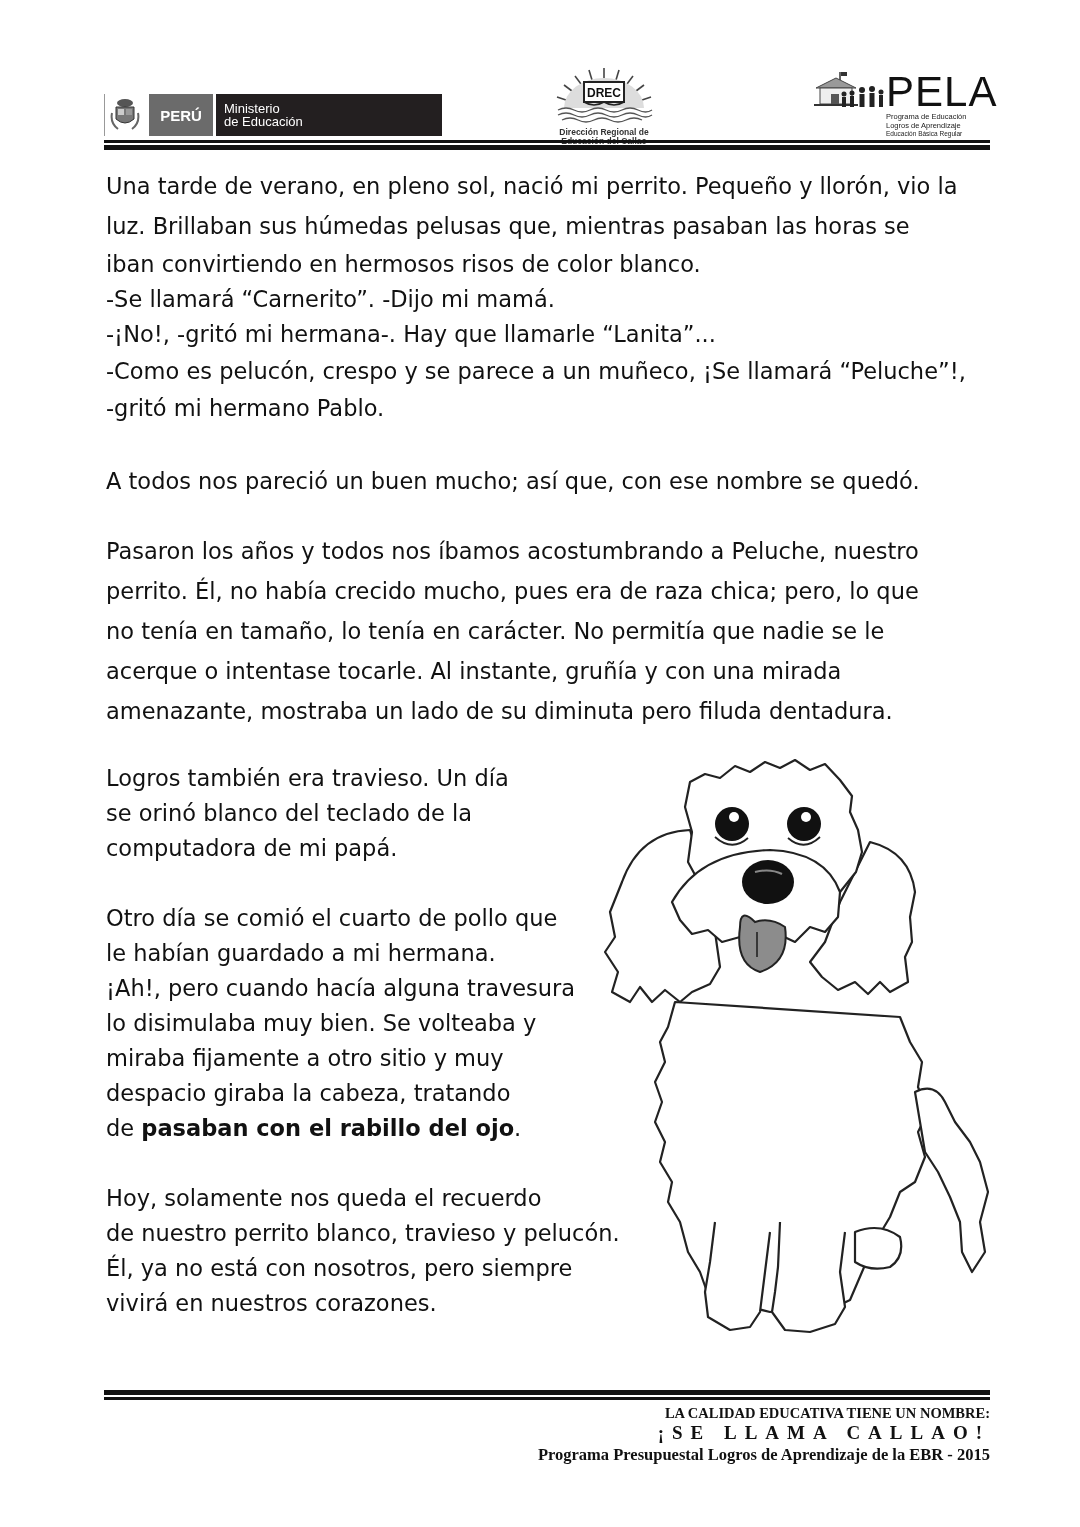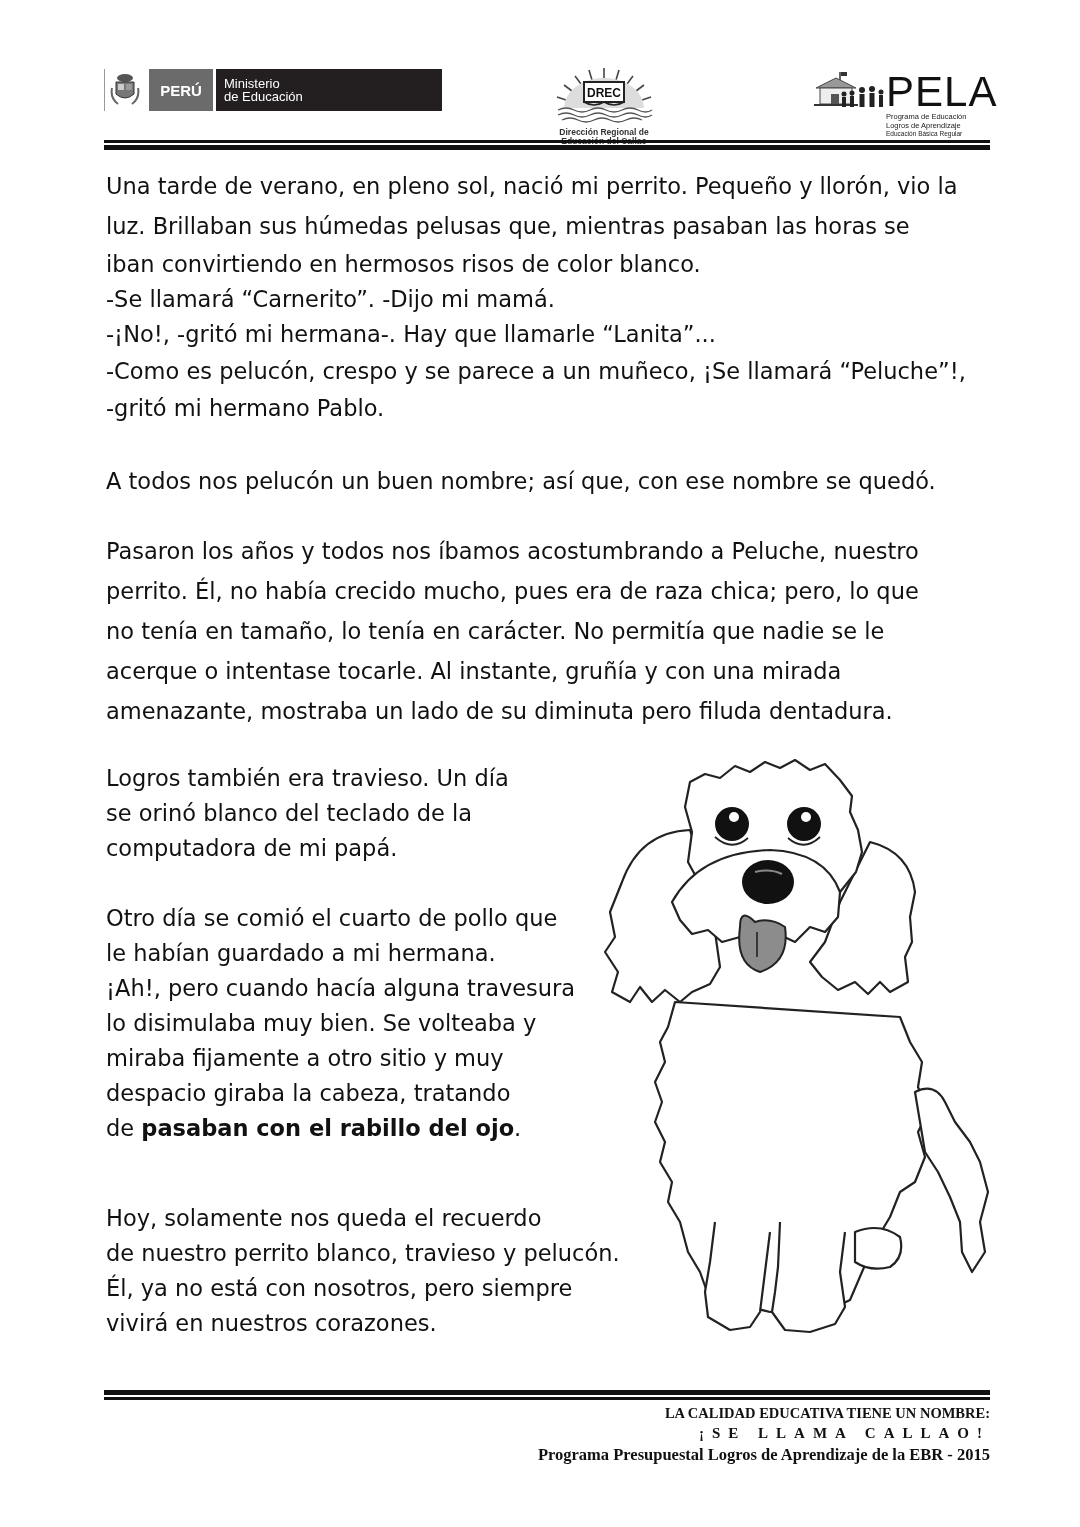--- a/index.html
+++ b/index.html
@@ -1,18 +1,18 @@
 <!DOCTYPE html>
 <html><head>
 <meta charset="utf-8">
 <style>
   html, body { margin: 0; padding: 0; background: #ffffff; }
   body { width: 1080px; height: 1527px; position: relative; overflow: hidden; font-family: "DejaVu Sans", sans-serif; color: #111; }
   .header { position: absolute; left: 104px; top: 66px; width: 886px; height: 84px; }
-  .minedu { position: absolute; left: 0; top: 3px; height: 42px; display: flex; align-items: stretch; }
+  .minedu { position: absolute; left: 0; top: 28px; height: 42px; display: flex; align-items: stretch; }
   .shield { width: 40px; height: 42px; border-left: 1px solid #999; display: flex; align-items: center; justify-content: center; }
   .peru-box { width: 64px; background: #6b6b6b; color: #fff; font-family: "Liberation Sans", sans-serif; font-weight: bold; font-size: 15px; display: flex; align-items: center; justify-content: center; margin-left: 4px; }
   .ministerio-box { width: 226px; background: #231f20; color: #fff; font-family: "Liberation Sans", sans-serif; font-size: 13px; line-height: 13px; padding: 8px 0 0 8px; box-sizing: border-box; margin-left: 3px; }
   .drec { position: absolute; left: 440px; top: 0; width: 120px; height: 76px; text-align: center; }
   .drec-caption { font-family: "Liberation Sans", sans-serif; font-weight: bold; font-size: 8.5px; line-height: 9px; color: #333; }
   .pela { position: absolute; left: 710px; top: 4px; width: 180px; height: 76px; }
   .pela-word { position: absolute; left: 72px; top: 0; font-family: "Liberation Sans", sans-serif; font-weight: normal; font-size: 42px; letter-spacing: 1px; line-height: 44px; color: #111; }
   .pela-sub { position: absolute; left: 72px; top: 43px; font-family: "Liberation Sans", sans-serif; font-size: 7.5px; line-height: 8.5px; color: #222; }
   .rule-top { position: absolute; left: 104px; top: 140px; width: 886px; }
   .rule-bottom { position: absolute; left: 104px; top: 1390px; width: 886px; }
@@ -20,21 +20,21 @@
   .rule .gap { height: 2px; }
   .rule .thick { height: 5px; background: #111; }
   .story { position: absolute; left: 106px; top: 166px; width: 890px; font-family: "DejaVu Sans", sans-serif; font-size: 22.5px; color: #111; }
   .p { margin: 0; }
   .l { white-space: nowrap; display: block; height: 40px; line-height: 40px; }
   .ls { white-space: nowrap; display: block; height: 35px; line-height: 35px; }
   .b { font-weight: bold; }
   .dog { position: absolute; left: 600px; top: 752px; width: 400px; height: 596px; }
   .footer { position: absolute; left: 104px; top: 1404px; width: 886px; text-align: right; font-family: "Liberation Serif", serif; font-weight: bold; color: #111; }
   .f1 { font-size: 14.5px; line-height: 18px; }
-  .f2 { font-size: 15px; line-height: 22px; letter-spacing: 8px; }
+  .f2 { font-size: 19px; line-height: 22px; letter-spacing: 8px; }
   .f3 { font-size: 16.5px; line-height: 22px; }
 </style>
 </head>
 <body>
 
 <div class="header">
   <div class="minedu">
     <div class="shield">
       <svg width="30" height="36" viewBox="0 0 30 36">
         <ellipse cx="15" cy="6" rx="8" ry="4" fill="#555"></ellipse>
@@ -120,21 +120,21 @@
     <span class="l">luz.   Brillaban sus húmedas pelusas que, mientras pasaban las horas se</span>
     <span class="l" style="height:36px;line-height:36px">iban convirtiendo en hermosos risos de color blanco.</span>
   </div>
   <div class="p">
     <span class="ls">-Se llamará “Carnerito”.   -Dijo mi mamá.</span>
     <span class="ls">-¡No!,  -gritó mi hermana-.  Hay que llamarle “Lanita”...</span>
     <span class="ls" style="height:39px;line-height:39px">-Como es pelucón, crespo y se parece a un muñeco, ¡Se llamará “Peluche”!,</span>
     <span class="ls">-gritó mi hermano Pablo.</span>
   </div>
   <div class="p" style="margin-top:35px">
-    <span class="l">A todos nos pelucón un buen nombre; así que, con ese nombre se quedó.</span>
+    <span class="l">A todos nos pareció un buen mucho; así que, con ese nombre se quedó.</span>
   </div>
   <div class="p" style="margin-top:30px">
     <span class="l">Pasaron los años y todos nos íbamos acostumbrando a Peluche, nuestro</span>
     <span class="l">perrito.  Él, no había crecido mucho, pues era de raza chica; pero, lo que</span>
     <span class="l">no tenía en tamaño, lo tenía en carácter. No permitía que nadie se le</span>
     <span class="l">acerque o intentase tocarle. Al instante, gruñía y con una mirada</span>
     <span class="l">amenazante, mostraba un lado de su diminuta pero filuda dentadura.</span>
   </div>
   <div class="p" style="margin-top:30px">
     <span class="ls">Logros también era travieso. Un día</span>
@@ -143,21 +143,21 @@
   </div>
   <div class="p" style="margin-top:35px">
     <span class="ls">Otro día se comió el cuarto de pollo que</span>
     <span class="ls">le habían guardado a mi hermana.</span>
     <span class="ls">¡Ah!, pero cuando hacía alguna travesura</span>
     <span class="ls">lo disimulaba muy bien.  Se volteaba y</span>
     <span class="ls">miraba fijamente a otro sitio y muy</span>
     <span class="ls">despacio giraba la cabeza, tratando</span>
     <span class="ls"><span>de </span> <span class="b">pasaban con el rabillo del ojo</span><span>.</span></span>
   </div>
-  <div class="p" style="margin-top:55px">
+  <div class="p" style="margin-top:35px">
     <span class="ls">Hoy,  solamente nos queda el recuerdo</span>
     <span class="ls">de nuestro perrito blanco, travieso y pelucón.</span>
     <span class="ls">Él, ya no está con nosotros, pero siempre</span>
     <span class="ls">vivirá en nuestros corazones.</span>
   </div>
 </div>
 
 <svg class="dog" viewBox="0 0 400 596">
   <g fill="#fff" stroke="#222" stroke-width="2.2" stroke-linejoin="round">
 

